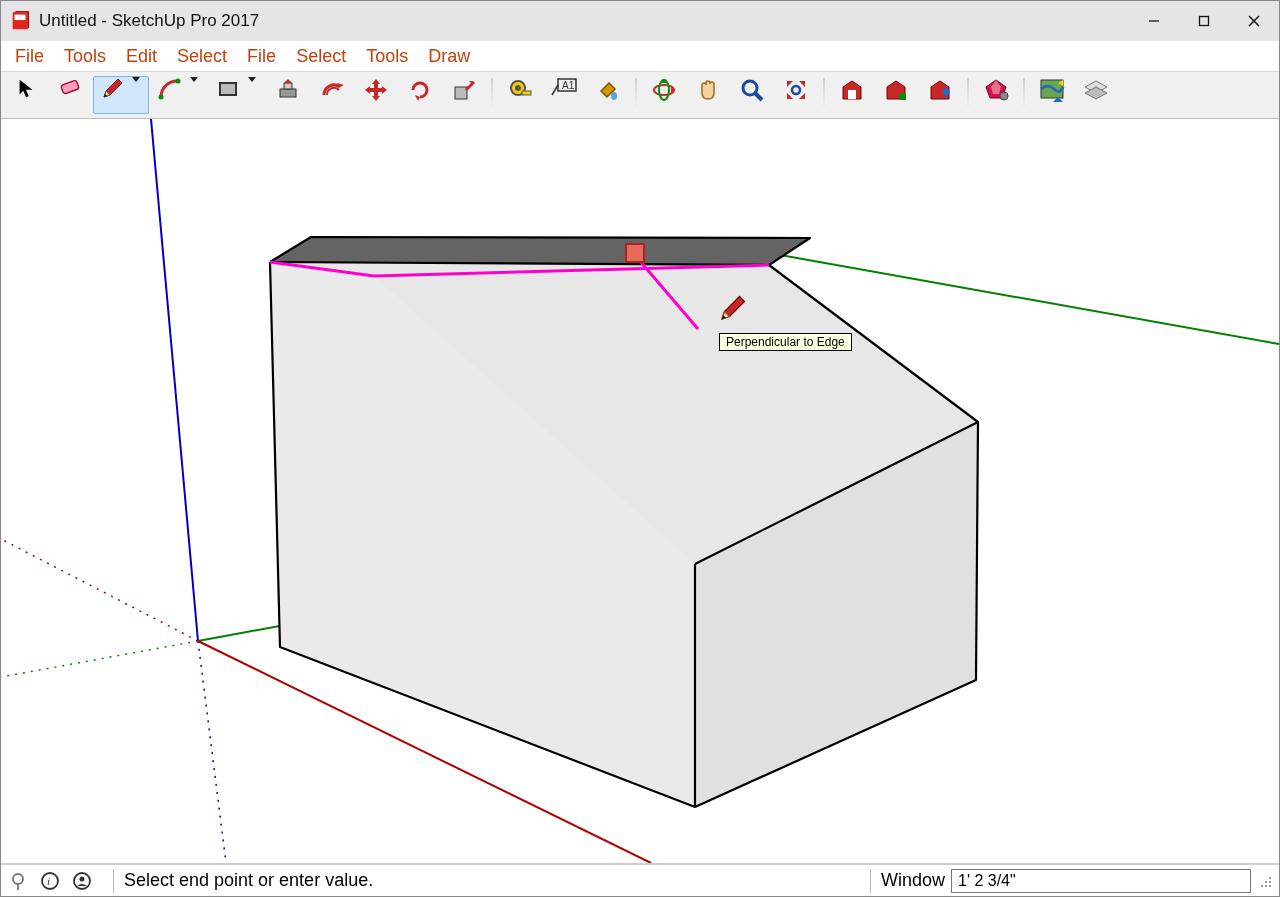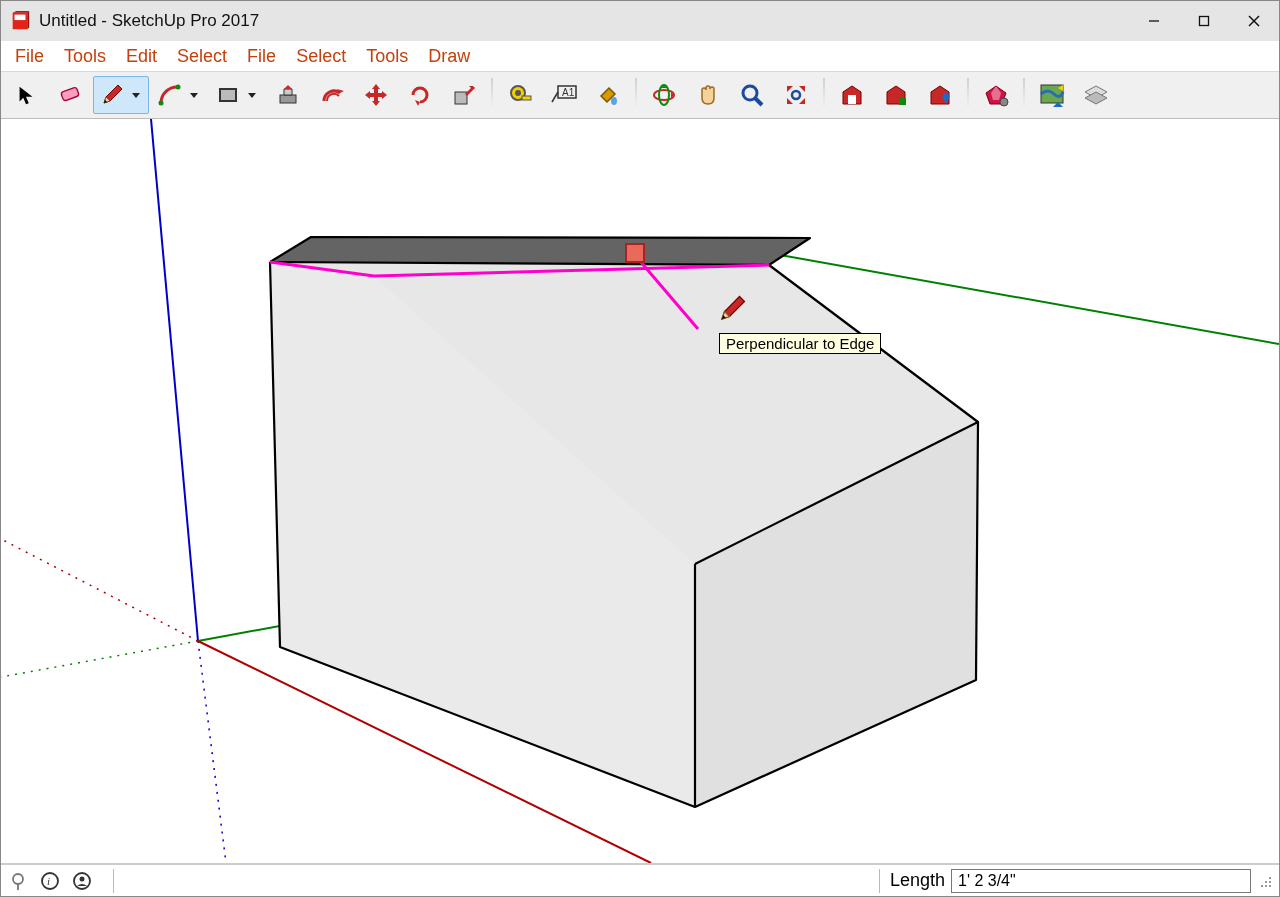--- a/index.html
+++ b/index.html
@@ -11,29 +11,29 @@
   .titlebar .title { flex:0 0 auto; font-size:17px; color:#111;}
   .titlebar .spacer { flex:1; }
   .winbtn { width:50px; height:40px; display:flex; align-items:center; justify-content:center; }
   .winbtn svg { width:12px; height:12px; stroke:#111; stroke-width:1.3; fill:none;}
   .winbtn.close svg line{ stroke-width:1.5;}
   
   .menubar { height:30px; display:flex; align-items:center; padding:0 4px; font-size:18px; color:#c2410c;}
   .menubar .mitem { padding:2px 10px; }
   
   .toolbar { height:48px; background:#f0f0f0; border-top:1px solid #d8d8d8; border-bottom:1px solid #bdbdbd; display:flex; align-items:center; padding:0 4px; gap:2px;}
-  .tbtn { width:42px; height:38px; display:flex; align-items:center; justify-content:center; border:1px solid transparent; border-radius:2px;}
+  .tbtn { width:42px; height:38px; display:flex; justify-content:center; border:1px solid transparent; border-radius:2px;}
   .tbtn.active { background:#cfe7fb; border:1px solid #7ab7e8;}
   .tbtn.dd { width:56px; justify-content:flex-start; padding-left:6px; gap:4px;}
   .tsep { width:2px; height:34px; background:linear-gradient(#d0d0d0,#f5f5f5); margin:0 4px;}
   .dd-arrow { width:0; height:0; border-left:4px solid transparent; border-right:4px solid transparent; border-top:5px solid #222; margin-left:4px;}
   
   .viewport { flex:1; position:relative; background:#fff; border-bottom:1px solid #ccc; overflow:hidden;}
   .viewport svg { position:absolute; inset:0; }
-  .tooltip { position:absolute; left:718px; top:214px; background:#ffffe1; border:1px solid #000; font-size:15px; padding:1px 6px; white-space:nowrap;}
+  .tooltip { position:absolute; left:718px; top:214px; background:#ffffe1; border:1px solid #000; font-size:12px; padding:1px 6px; white-space:nowrap;}
   .cursor-pencil { position:absolute; left:716px; top:175px; }
   
   .statusbar { height:32px; display:flex; align-items:center; padding:0 6px; font-size:18px; color:#000; border-top:1px solid #ccc; background:#fff;}
   .statusbar .sicon { width:22px; height:22px; margin-right:10px; display:flex; align-items:center; justify-content:center;}
   .statusbar .vsep { width:1px; height:24px; background:#bbb; margin:0 10px;}
   .statusbar .msg { flex:0 0 auto; }
   .statusbar .spacer { flex:1; }
   .statusbar .vcb-label { margin-right:6px;}
   .statusbar input.vcb { width:300px; height:24px; border:1px solid #777; background:#fff; font-size:16px; padding:0 6px; font-family:inherit;}
   .grip { width:16px; height:16px; margin-left:6px;}
@@ -308,23 +308,24 @@
         </svg>
       </span>
     <span class="sicon">
         <svg viewBox="0 0 22 22">
           <circle cx="11" cy="11" r="8" fill="none" stroke="#333" stroke-width="1.8"></circle>
           <circle cx="11" cy="9" r="2.5" fill="#333"></circle>
           <path d="M6 16 Q11 12 16 16" fill="#333"></path>
         </svg>
       </span>
     <span class="vsep"></span>
+    <span class="msg">Select end point or enter value.</span>
     <span class="spacer"></span>
     <span class="vsep"></span>
-    <span class="vcb-label">Length</span>
+    <span class="vcb-label">Window</span>
     <input class="vcb" value="1' 2 3/4&quot;" style="">
     <span class="grip"><svg viewBox="0 0 16 16">
           <g fill="#999">
             <rect x="12" y="4" width="2" height="2"></rect>
             <rect x="8" y="8" width="2" height="2"></rect>
             <rect x="12" y="8" width="2" height="2"></rect>
             <rect x="4" y="12" width="2" height="2"></rect>
             <rect x="8" y="12" width="2" height="2"></rect>
             <rect x="12" y="12" width="2" height="2"></rect>
           </g>

